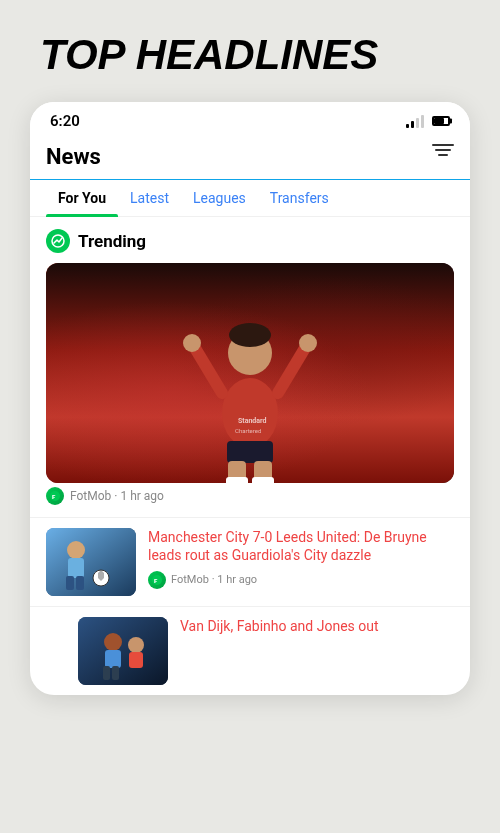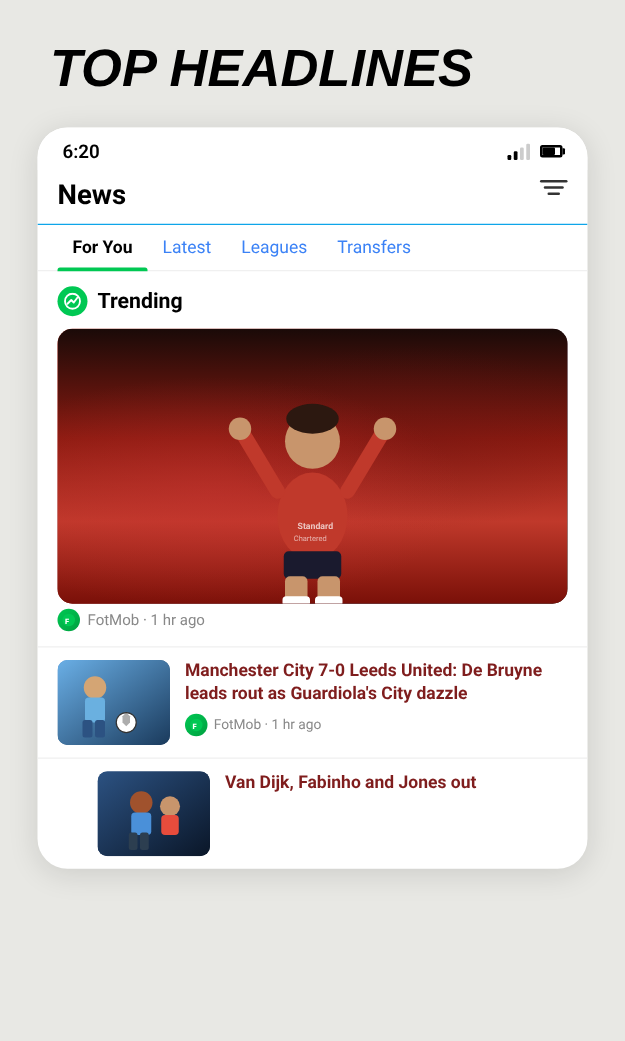--- a/index.html
+++ b/index.html
@@ -288,22 +288,22 @@
       background: linear-gradient(135deg, #2c5282 0%, #1a365d 50%, #0d1f35 100%);
       position: relative;
     }
 
     .news-content {
       flex: 1;
     }
 
     .news-headline {
       font-size: 14px;
-      font-weight: 700;
-      color: #7f1d1d;
+      font-weight: 400;
+      color: #ef4444;
       line-height: 1.3;
       margin-bottom: 6px;
     }
 
     .news-source-line {
       display: flex;
       align-items: center;
       gap: 5px;
     }
 

